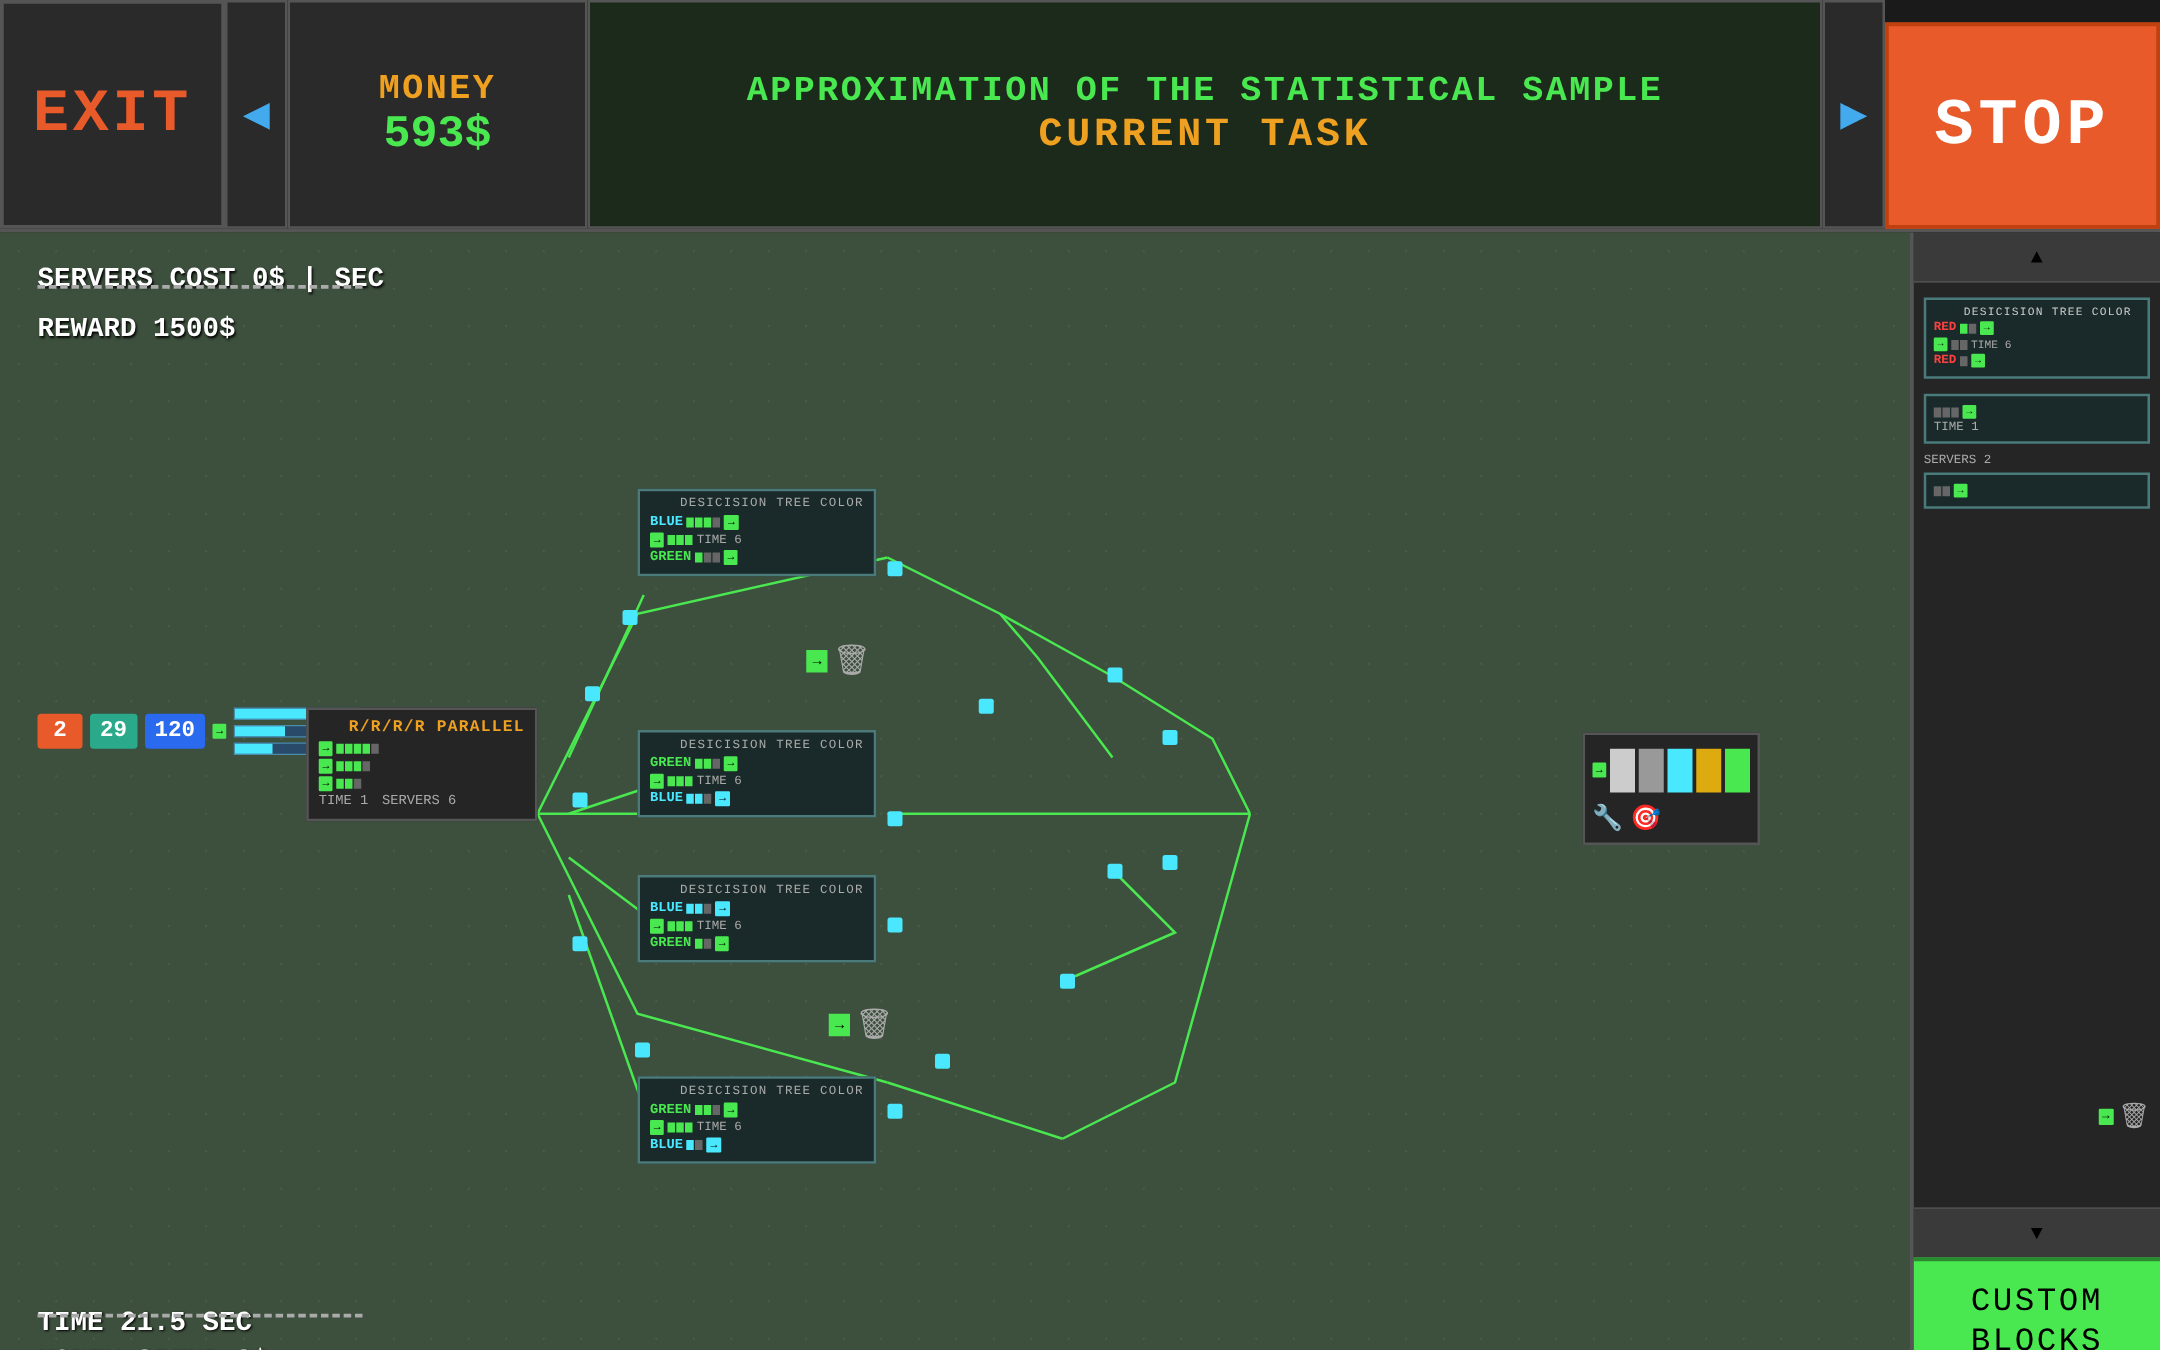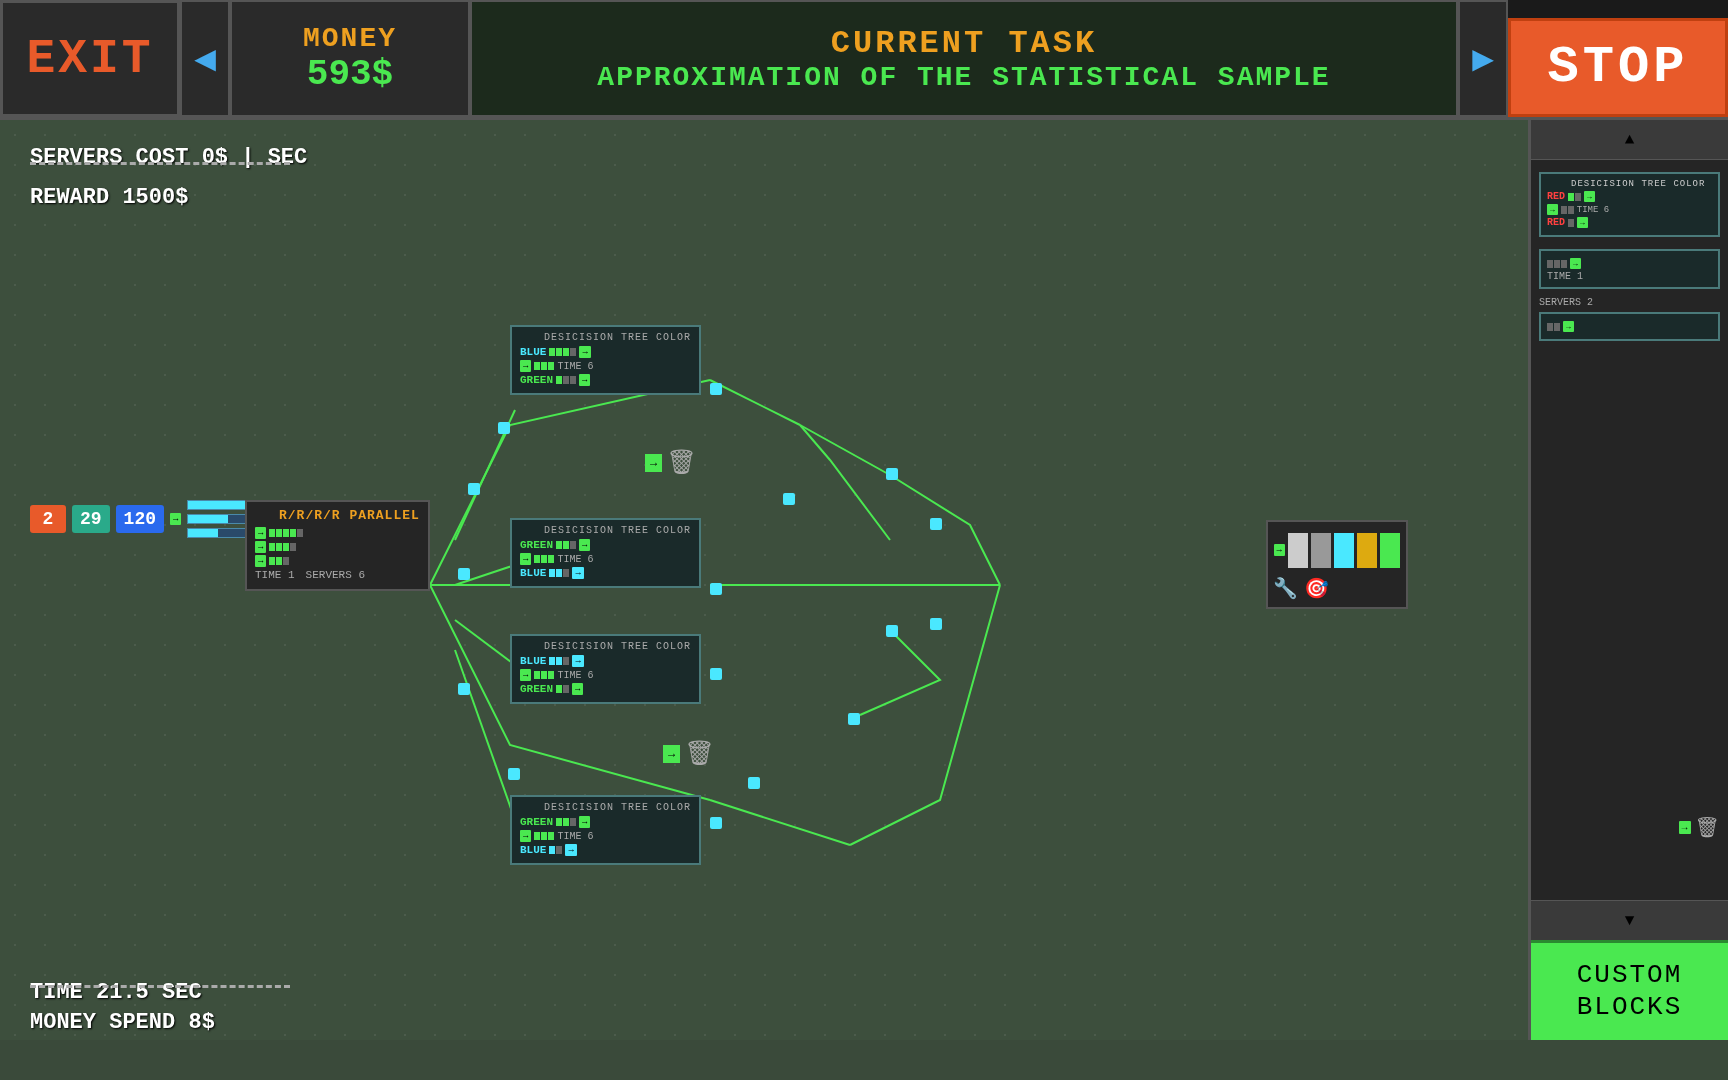--- a/index.html
+++ b/index.html
@@ -9,21 +9,21 @@
       background: #3a4a3a;
       font-family: 'Courier New', monospace;
       overflow: hidden;
       position: relative;
     }
 
     
     #top-bar {
       display: flex;
       align-items: stretch;
-      height: 120px;
+      height: 186px;
       background: #1a1a1a;
       border-bottom: 3px solid #555;
     }
 
     #exit-btn {
       width: 180px;
       background: #2a2a2a;
       border: 3px solid #555;
       display: flex;
       align-items: center;
@@ -449,22 +449,22 @@
     <span>EXIT</span>
   </div>
   <div id="nav-left">
     <span>◀</span>
   </div>
   <div id="money-panel">
     <div id="money-label">MONEY</div>
     <div id="money-value">593$</div>
   </div>
   <div id="task-panel">
+    <div id="task-value">APPROXIMATION OF THE STATISTICAL SAMPLE</div>
     <div id="task-label">CURRENT TASK</div>
-    <div id="task-value">APPROXIMATION OF THE STATISTICAL SAMPLE</div>
   </div>
   <div id="nav-right">
     <span>▶</span>
   </div>
   <div id="stop-btn">
     <span>STOP</span>
   </div>
 </div>
 
 <div id="main-area">

